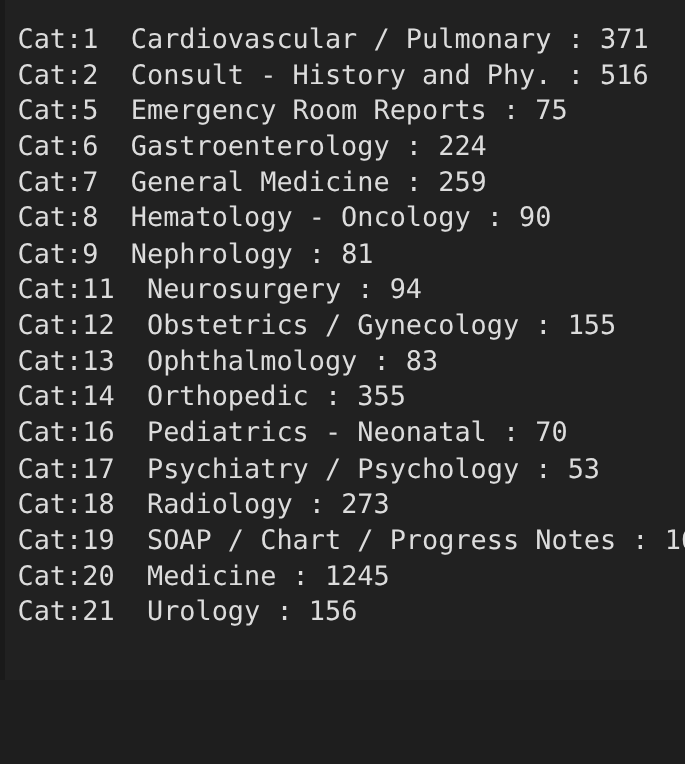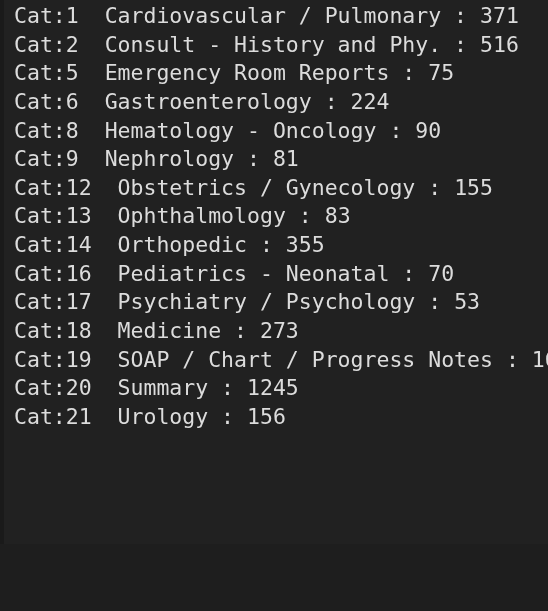--- a/index.html
+++ b/index.html
@@ -13,21 +13,21 @@
     background: #1e1e1e;
     overflow: hidden;
   }
   #console-output {
     position: relative;
     width: 548px;
     height: 544px;
     box-sizing: border-box;
     background: #212121;
     border-left: 4px solid #1a1a1a;
-    padding: 2px 0 0 10px;
+    padding: 18px 0 0 10px;
     font-family: "DejaVu Sans Mono", "Liberation Mono", monospace;
     font-size: 21.5px;
     line-height: 28.65px;
     color: #dcdcdc;
     letter-spacing: 0px;
     -webkit-font-smoothing: antialiased;
   }
   .output-line {
     white-space: pre;
     height: 28.65px;
@@ -40,24 +40,26 @@
 </style>
 </head>
 <body>
 
 <div id="console-output">
 
 <div class="output-line"><span>Cat:1</span><span>  </span><span>Cardiovascular / Pulmonary</span><span> : </span><span>371</span></div>
     <div class="output-line"><span>Cat:2</span><span>  </span><span>Consult - History and Phy.</span><span> : </span><span>516</span></div>
     <div class="output-line"><span>Cat:5</span><span>  </span><span>Emergency Room Reports</span><span> : </span><span>75</span></div>
     <div class="output-line"><span>Cat:6</span><span>  </span><span>Gastroenterology</span><span> : </span><span>224</span></div>
+    <div class="output-line"><span>Cat:7</span><span>  </span><span>General Medicine</span><span> : </span><span>259</span></div>
     <div class="output-line"><span>Cat:8</span><span>  </span><span>Hematology - Oncology</span><span> : </span><span>90</span></div>
     <div class="output-line"><span>Cat:9</span><span>  </span><span>Nephrology</span><span> : </span><span>81</span></div>
+    <div class="output-line"><span>Cat:11</span><span>  </span><span>Neurosurgery</span><span> : </span><span>94</span></div>
     <div class="output-line"><span>Cat:12</span><span>  </span><span>Obstetrics / Gynecology</span><span> : </span><span>155</span></div>
     <div class="output-line"><span>Cat:13</span><span>  </span><span>Ophthalmology</span><span> : </span><span>83</span></div>
     <div class="output-line"><span>Cat:14</span><span>  </span><span>Orthopedic</span><span> : </span><span>355</span></div>
     <div class="output-line"><span>Cat:16</span><span>  </span><span>Pediatrics - Neonatal</span><span> : </span><span>70</span></div>
     <div class="output-line"><span>Cat:17</span><span>  </span><span>Psychiatry / Psychology</span><span> : </span><span>53</span></div>
-    <div class="output-line"><span>Cat:18</span><span>  </span><span>Medicine</span><span> : </span><span>273</span></div>
+    <div class="output-line"><span>Cat:18</span><span>  </span><span>Radiology</span><span> : </span><span>273</span></div>
     <div class="output-line"><span>Cat:19</span><span>  </span><span>SOAP / Chart / Progress Notes</span><span> : </span><span>166</span></div>
-    <div class="output-line"><span>Cat:20</span><span>  </span><span>Summary</span><span> : </span><span>1245</span></div>
+    <div class="output-line"><span>Cat:20</span><span>  </span><span>Medicine</span><span> : </span><span>1245</span></div>
     <div class="output-line"><span>Cat:21</span><span>  </span><span>Urology</span><span> : </span><span>156</span></div>
   </div>
 
 </body></html>

